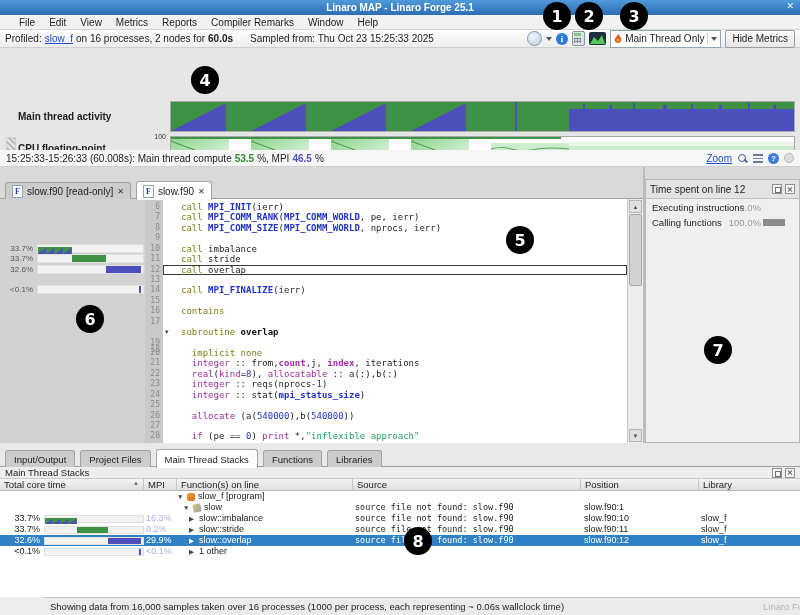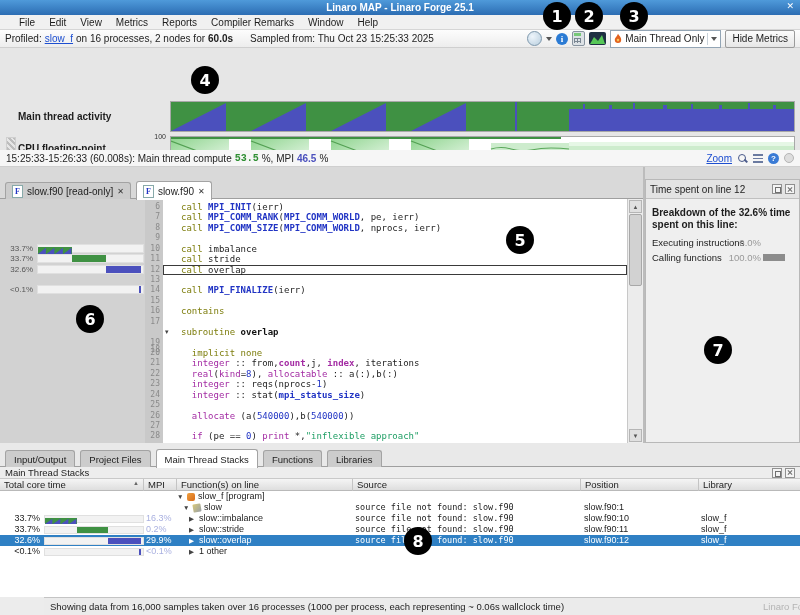--- a/index.html
+++ b/index.html
@@ -42,21 +42,21 @@
   .m-label{position:absolute;left:18px;font-weight:bold;font-size:10px;}
   .m-value{position:absolute;left:32px;font-size:10px;}
   .m-handle{position:absolute;left:6px;width:8px;
     background:repeating-linear-gradient(45deg,#bdbdbd 0 2px,#e6e6e6 2px 4px);border:1px solid #cfcfcf;}
   .axis{position:absolute;width:24px;text-align:right;font-size:7px;color:#333;}
   .chart{position:absolute;left:170px;width:625px;border:1px solid #a8a8a8;background:#fff;box-sizing:border-box;}
   .chart svg{display:block;}
   
   .timebar{position:absolute;left:0;top:150px;width:800px;height:17px;background:#f6f6f6;
     border-bottom:1px solid #cfcfcf;display:flex;align-items:center;padding:0 6px;box-sizing:border-box;gap:3px;}
-  .val-green{color:#2f8f33;font-weight:bold;font-family:Liberation Mono, monospace;}
+  .val-green{color:#2f8f33;font-weight:bold;}
   .val-blue{color:#4b50bd;font-weight:bold;}
   .timebar .right{margin-left:auto;display:flex;align-items:center;gap:5px;text-align:right;}
   .zoom-link{color:#1d4ed0;text-decoration:underline;}
   .mag-ico{width:11px;height:11px;position:relative;}
   .mag-ico:before{content:"";position:absolute;left:1px;top:1px;width:6px;height:6px;border:1.5px solid #4a5a8a;border-radius:50%;}
   .mag-ico:after{content:"";position:absolute;left:7px;top:7px;width:4px;height:1.5px;background:#4a5a8a;transform:rotate(45deg);}
   .list-ico{width:10px;height:9px;background:repeating-linear-gradient(#6a7aa0 0 1.5px,transparent 1.5px 3.5px);}
   .help-ico{width:11px;height:11px;border-radius:50%;background:#3a7bd5;color:#fff;font-size:8px;font-weight:bold;
     display:inline-flex;align-items:center;justify-content:center;}
   .gray-ico{width:10px;height:10px;border-radius:50%;border:1px solid #b5b5b5;background:#ddd;box-sizing:border-box;}
@@ -382,21 +382,20 @@
       </div>
     </div>
     <div class="divider"></div>
 
     <div class="rpanel">
       <div class="rp-head">
         <span>Time spent on line 12</span>
         <span style="margin-left:auto" class="win-btn float"></span>
         <span class="win-btn close"></span>
       </div>
-      <div class="rp-heading">Breakdown of the 32.6% time spent on this line:</div>
       <div id="rprows">
           <div class="rp-row"><span class="lbl">Executing instructions</span><span class="val">0.0%</span></div>
           <div class="rp-row"><span class="lbl">Calling functions</span><span class="val">100.0%</span><span class="pbar" style="width: 22px;"></span></div>
         </div>
     </div>
   <span class="fold" style="top: 161.16px;">▾</span>
     </div>
 
   <div class="bottom">
     <div class="btabbar" id="btabbar"><div class="btab">Input/Output</div><div class="btab">Project Files</div><div class="btab active">Main Thread Stacks</div><div class="btab">Functions</div><div class="btab">Libraries</div></div>

